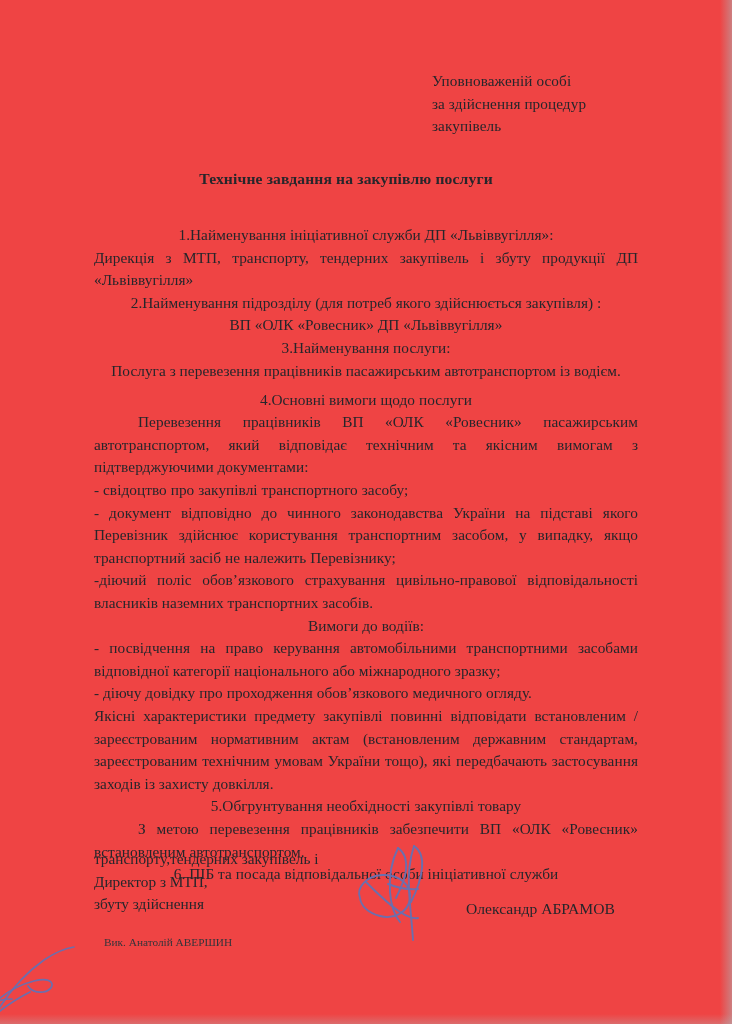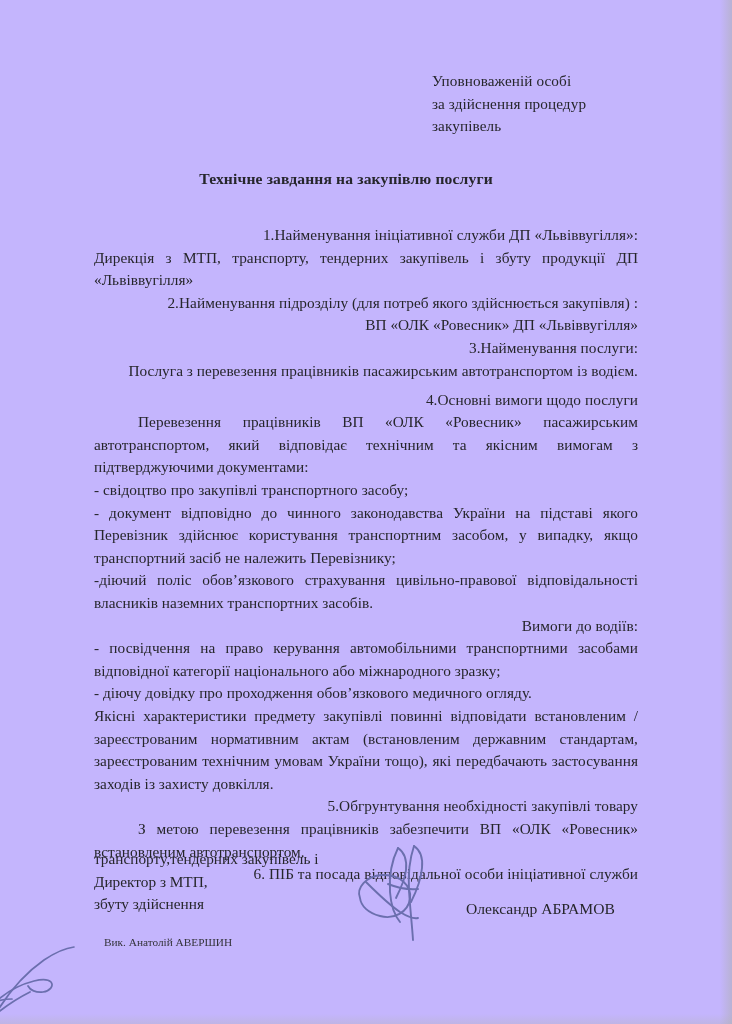--- a/index.html
+++ b/index.html
@@ -6,21 +6,21 @@
   html, body {
     margin: 0;
     padding: 0;
     background: #b8b8b8;
   }
   .page {
     position: relative;
     width: 732px;
     height: 1024px;
     margin: 0 auto;
-    background: #c4b5fd;
+    background: #ef4444;
     overflow: hidden;
     font-family: "Liberation Serif", "DejaVu Serif", serif;
     color: #26262b;
     box-sizing: border-box;
   }
   
   .scan-edge-right {
     position: absolute;
     top: 0; right: 0;
     width: 12px; height: 100%;
@@ -67,21 +67,21 @@
     letter-spacing: 0.05px;
   }
   .body-block p {
     margin: 0;
     padding: 0;
   }
   .p-just {
     text-align: justify;
     text-justify: inter-word;
   }
-  .p-left { text-align: right; font-family: Liberation Serif, serif; }
+  .p-left { text-align: center; font-family: Liberation Serif, serif; }
   .indent { text-indent: 44px; }
   .indent-hang { padding-left: 44px; }
   .gap-sm { margin-top: 6.5px !important; }
 
   .sig-block {
     position: absolute;
     left: 94px;
     top: 848px;
     width: 300px;
     font-size: 15.3px;

